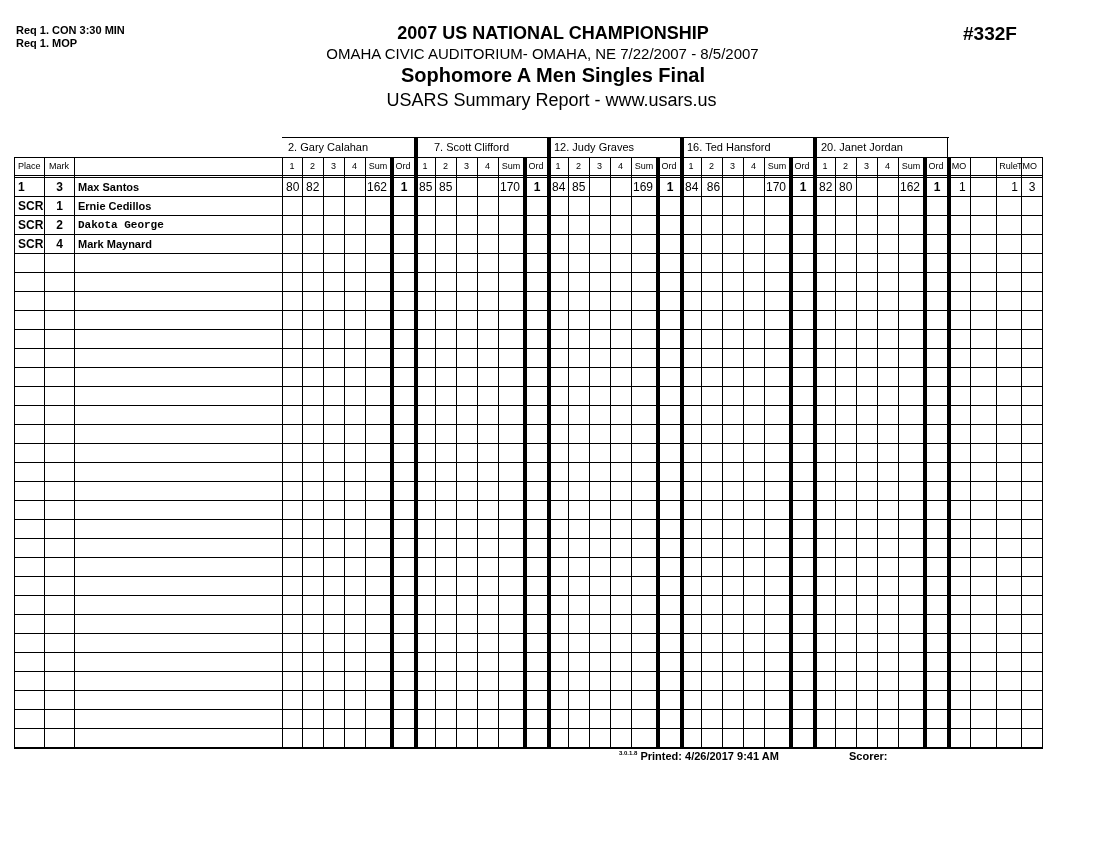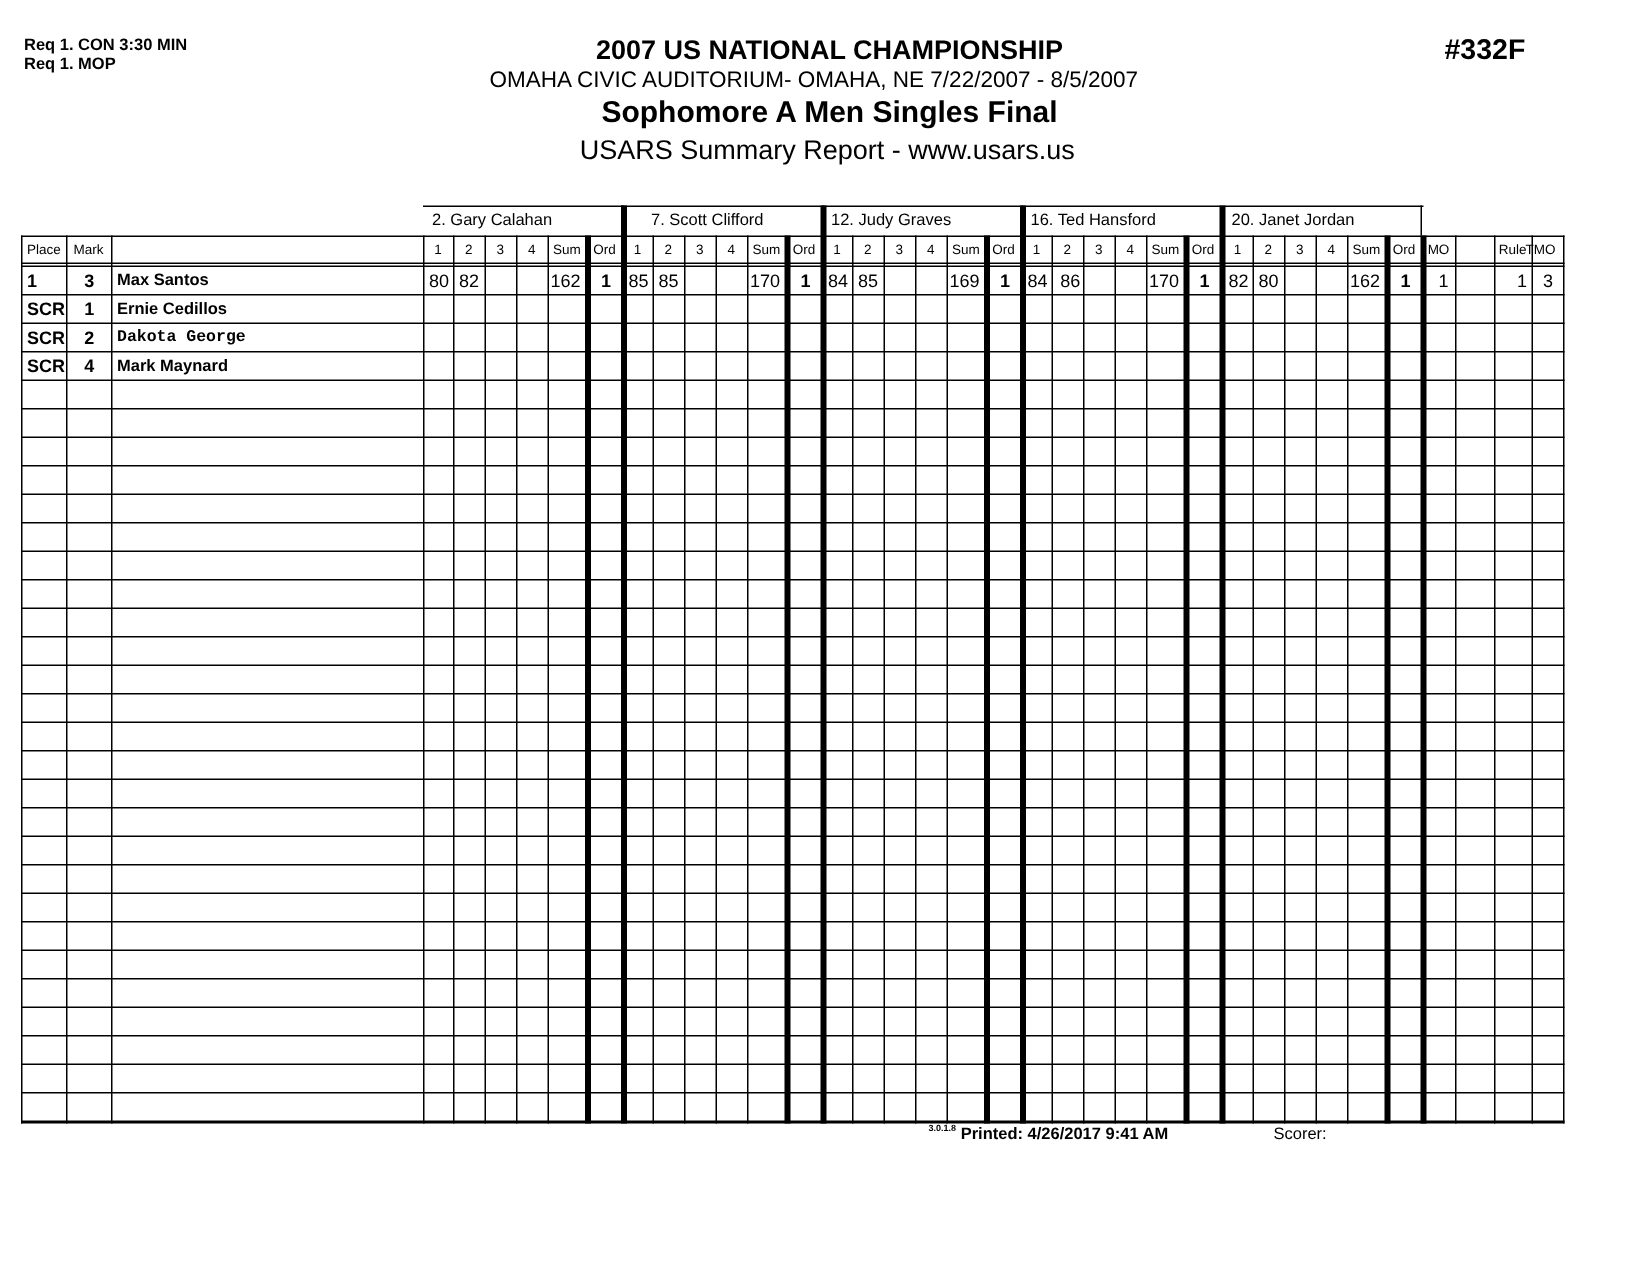--- a/index.html
+++ b/index.html
@@ -18,21 +18,21 @@
   .judgename { font-size:11px; padding-left:5px; line-height:18px; }
   .colhdr { font-size:9px; text-align:center; line-height:18px; }
   .colhdr.left { text-align:left; padding-left:4px; }
   .dcell { font-size:11px; line-height:18px; }
   .bold { font-weight:bold; }
   .center { text-align:center; }
   .right { text-align:right; padding-right:3px; }
   .leftpad { text-align:left; padding-left:3px; }
   .footer-printed { position:absolute; left:619px; top:750px; font-size:11px; font-weight:bold; }
   .footer-printed .tiny { font-size:6px; vertical-align:top; letter-spacing:0; }
-  .footer-scorer { position:absolute; left:849px; top:750px; font-size:11px; font-weight:normal; }
+  .footer-scorer { position:absolute; left:849px; top:750px; font-size:11px; font-weight:bold; }
 </style>
 </head>
 <body>
 
 <div class="req">
   <div>Req 1. CON 3:30 MIN</div>
   <div>Req 1. MOP</div>
 </div>
 <div class="t1">2007 US NATIONAL CHAMPIONSHIP</div>
 <div class="t2">OMAHA CIVIC AUDITORIUM- OMAHA, NE  7/22/2007 - 8/5/2007</div>

